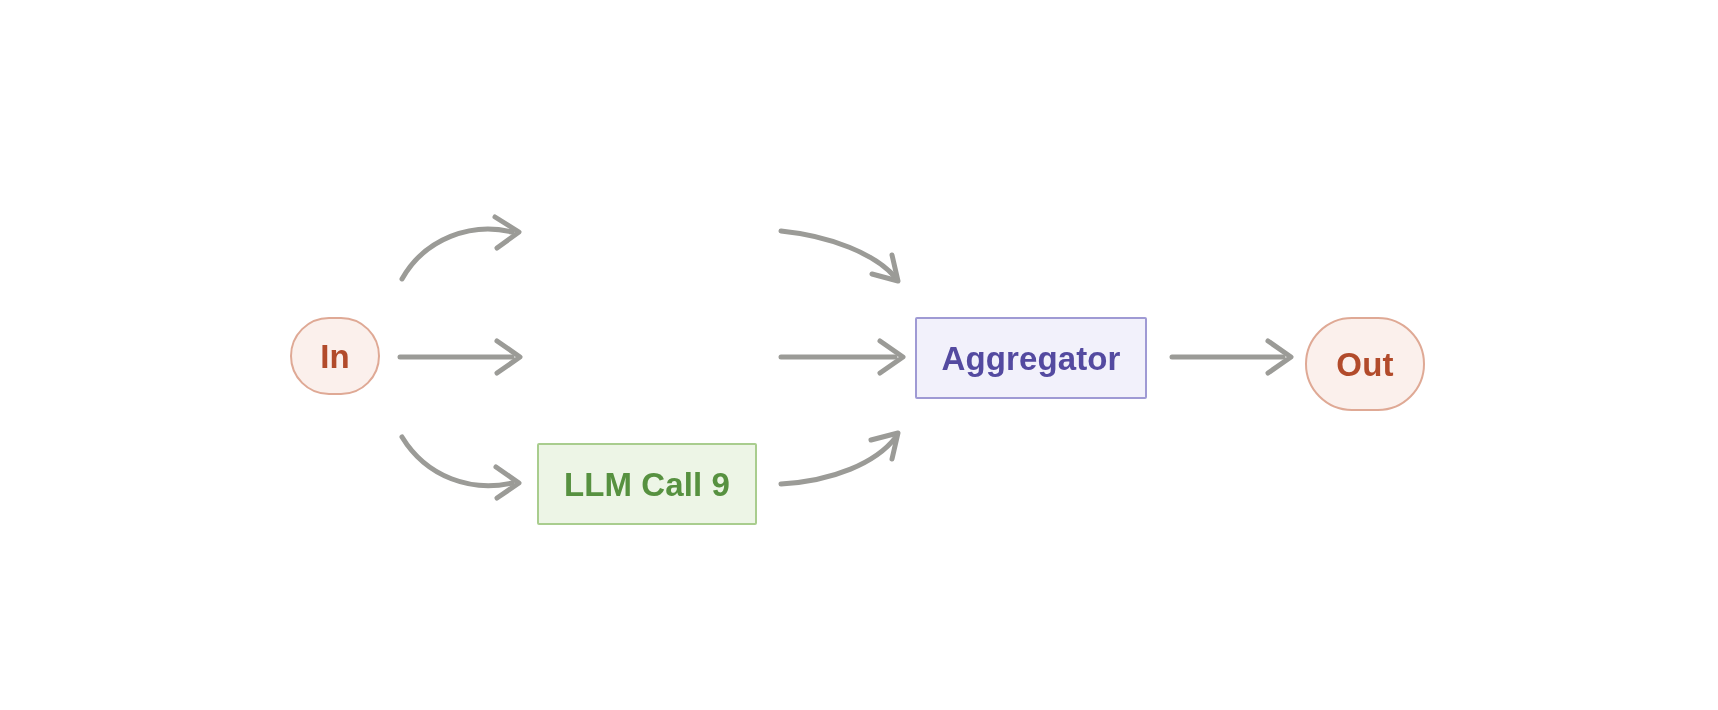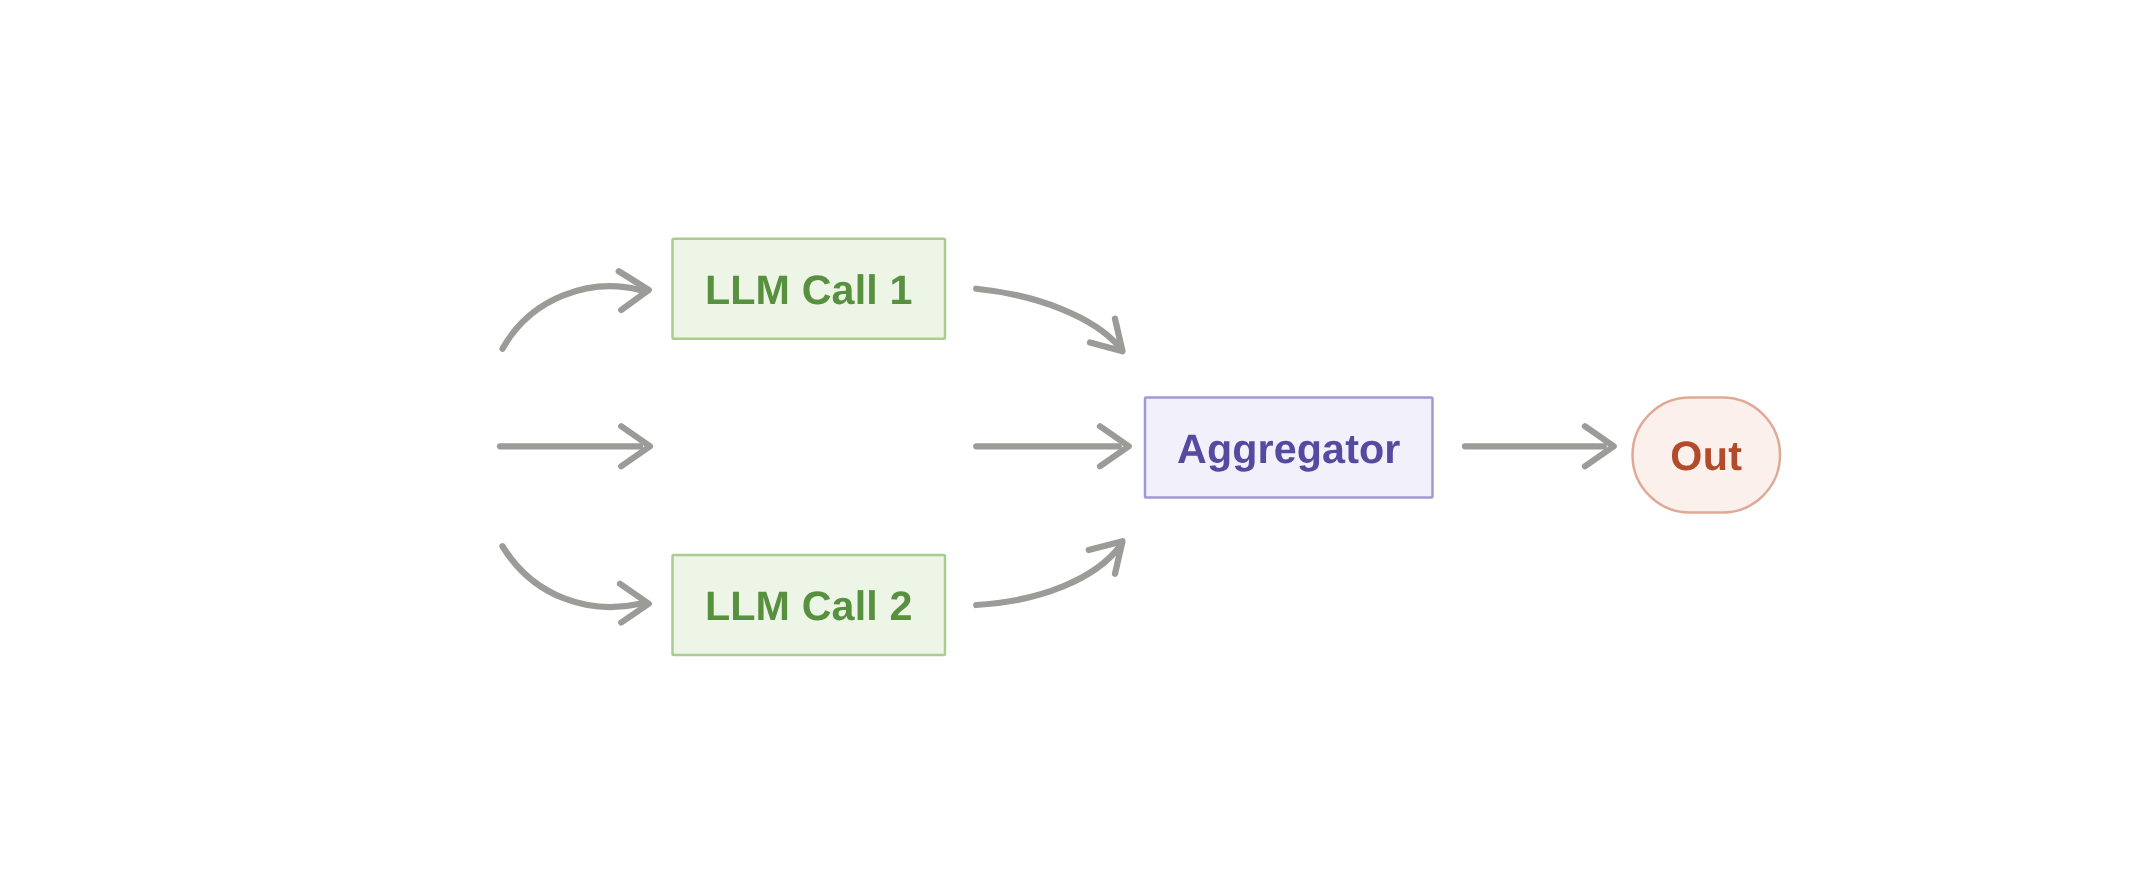--- a/index.html
+++ b/index.html
@@ -119,28 +119,28 @@
       <path d="M 781 484 C 833 481, 876 463, 896 437" fill="none" stroke="#9b9b97" stroke-width="5" stroke-linecap="round" stroke-linejoin="round"></path>
       <path d="M 871 440 L 898 433 L 892 459" fill="none" stroke="#9b9b97" stroke-width="5" stroke-linecap="round" stroke-linejoin="round"></path>
     </g>
 
     <g>
       <path d="M 1172 357 L 1283 357" fill="none" stroke="#9b9b97" stroke-width="5" stroke-linecap="round" stroke-linejoin="round"></path>
       <path d="M 1268 341 L 1291 357 L 1268 373" fill="none" stroke="#9b9b97" stroke-width="5" stroke-linecap="round" stroke-linejoin="round"></path>
     </g>
   </svg>
 
-
-  <div class="node node-process" style="left:537px; top:190px; width:220px; height:82px;">
-    <span class="node-label">LLM Call 1</span>
+  <div class="node node-terminal" style="left:290px; top:317px; width:90px; height:78px;">
+    <span class="node-label">In</span>
   </div>
 
 
+
   <div class="node node-process" style="left:537px; top:443px; width:220px; height:82px;">
-    <span class="node-label">LLM Call 2</span>
+    <span class="node-label">LLM Call 9</span>
   </div>
 
   <div class="node node-aggregate" style="left:915px; top:317px; width:232px; height:82px;">
     <span class="node-label">Aggregator</span>
   </div>
 
   <div class="node node-terminal" style="left:1305px; top:317px; width:120px; height:94px;">
     <span class="node-label">Out</span>
   </div>
 

